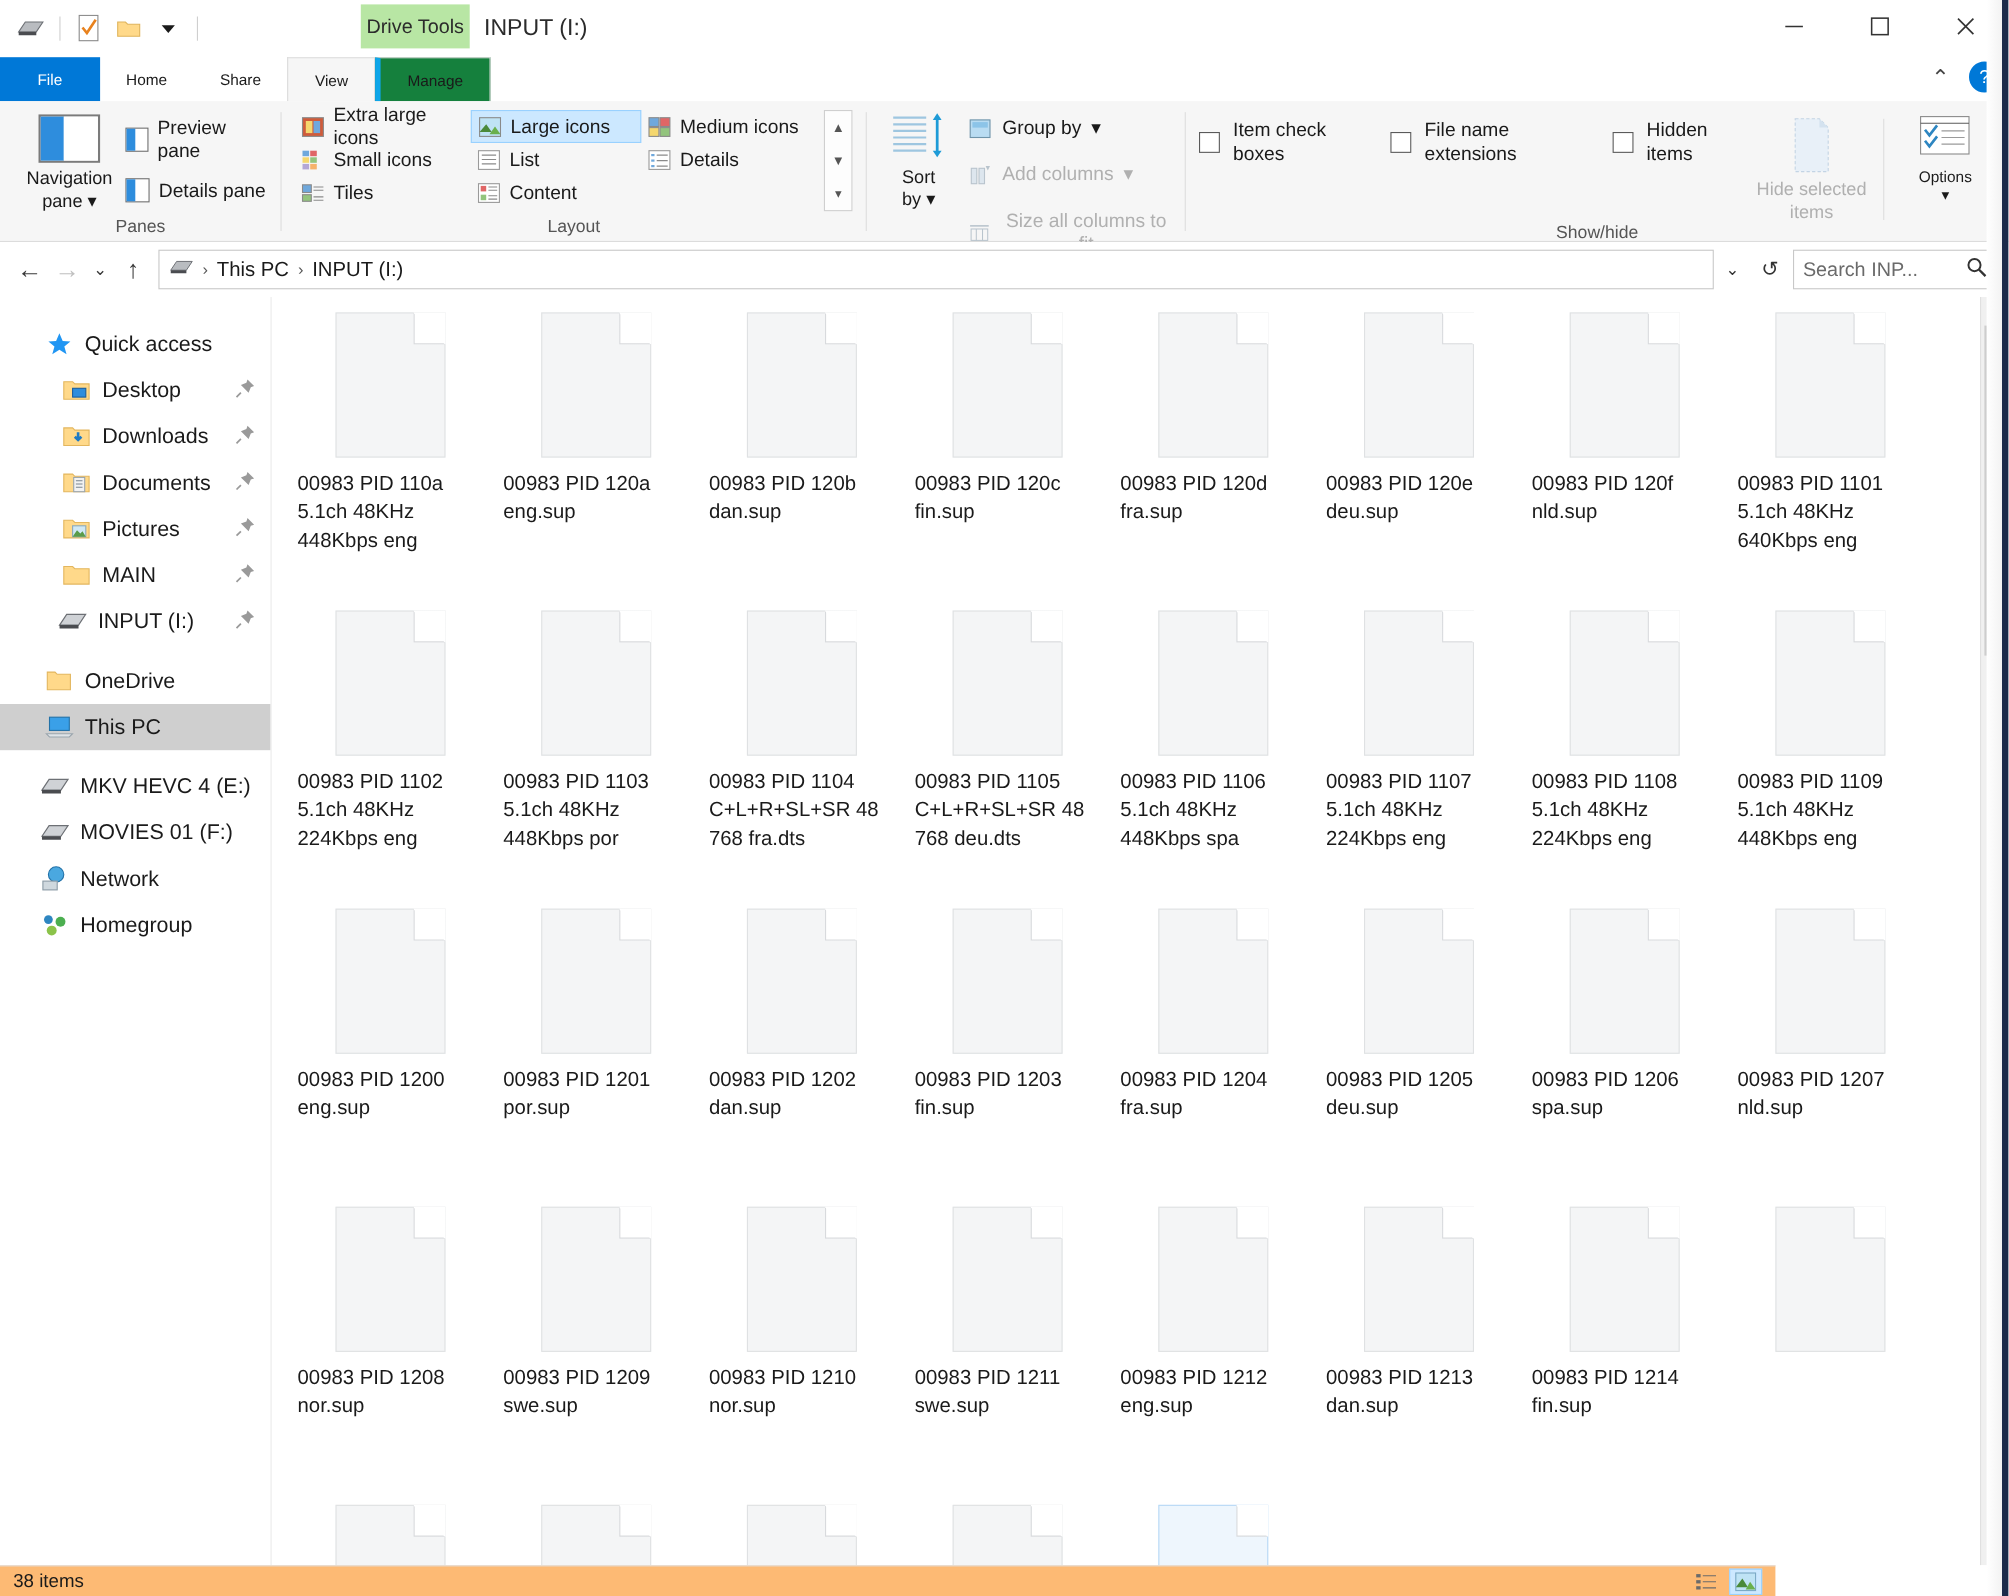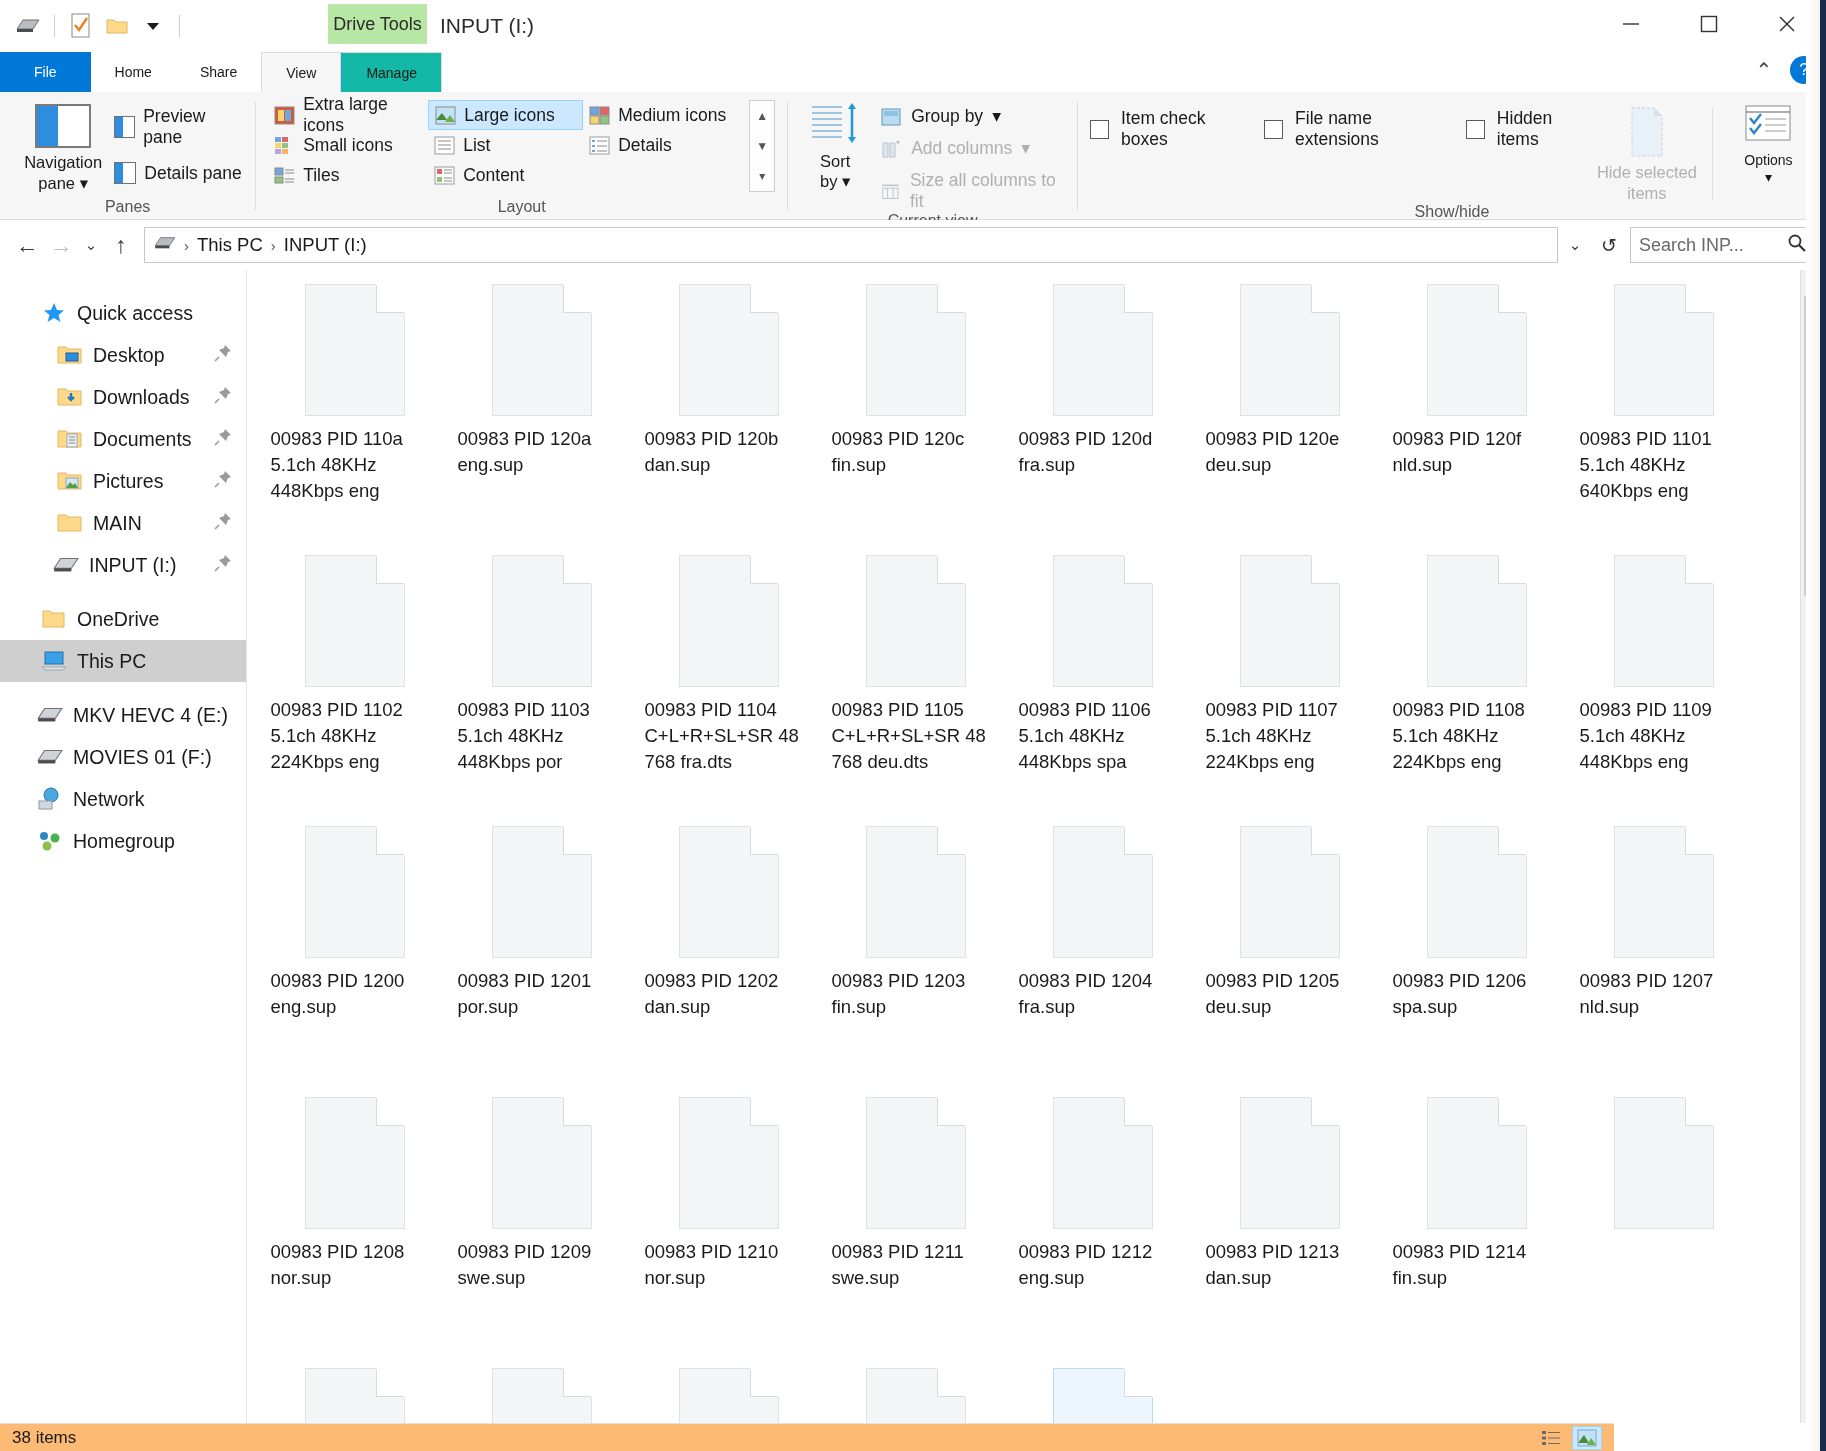--- a/index.html
+++ b/index.html
@@ -41,21 +41,21 @@
   .tabstrip {
     position: absolute; left: 0; top: 52px; width: 1826px; height: 40px;
     background: #ffffff; display: flex; align-items: flex-end;
   }
   .tab {
     height: 40px; padding: 0 24px; display: flex; align-items: center;
     font-size: 14px; color: #1a1a1a; background: transparent; cursor: default;
   }
   .tab.file { background: #0078d7; color: #ffffff; padding: 0 34px; }
   .tab.active { background: #f6f6f6; border-left: 1px solid #dcdcdc; border-right: 1px solid #dcdcdc; border-top: 1px solid #dcdcdc; }
-  .tab.manage { background: #14b8a6; border-left: 1px solid #0ea5e9; border-right: 1px solid #dcdcdc; border-top: 1px solid #dcdcdc; }
+  .tab.manage { background: #15803d; border-left: 5px solid #0ea5e9; border-right: 1px solid #dcdcdc; border-top: 1px solid #dcdcdc; }
   .tabstrip-right { position: absolute; right: 8px; top: 4px; display: flex; align-items: center; gap: 8px; }
   .chev-up { font-size: 20px; color: #444; width: 36px; text-align: center; }
   .help-btn {
     width: 28px; height: 28px; border-radius: 50%; background: #0078d7; color: #fff;
     display: flex; align-items: center; justify-content: center; font-size: 17px;
   }
 
   
   .ribbon {
     position: absolute; left: 0; top: 92px; width: 1826px; height: 128px;
@@ -93,21 +93,21 @@
   .li-ico { width: 21px; height: 19px; flex: none; }
   .lay-scroll {
     width: 26px; display: flex; flex-direction: column; justify-content: space-between;
     border: 1px solid #cfcfcf; background: #fdfdfd; height: 92px; margin-left: 6px; align-self: flex-start;
   }
   .lay-scroll div { font-size: 12px; color: #555; text-align: center; height: 30px; line-height: 30px; }
 
   
   .sortbtn { width: 74px; display: flex; flex-direction: column; align-items: center; padding-top: 2px; }
   .sortbtn .lbl { font-size: 16.5px; color: #1a1a1a; text-align: center; line-height: 1.2; margin-top: 4px; }
-  .cv-col { display: flex; flex-direction: column; gap: 11px; padding-top: 6px; margin-left: 10px; }
+  .cv-col { display: flex; flex-direction: column; gap: 21px; padding-top: 6px; margin-left: 10px; text-align: center; }
   .cv-item { display: flex; align-items: center; gap: 9px; font-size: 17.5px; color: #1a1a1a; }
   .cv-item.dis { color: #b0b0b0; }
 
   
   .sh-col { display: flex; flex-direction: row; gap: 16px; padding-top: 8px; }
   .cb-item { display: flex; align-items: center; gap: 12px; font-size: 17.5px; color: #1a1a1a; }
   .cb { width: 19px; height: 19px; border: 1.5px solid #5a5a5a; background: #fff; flex: none; }
   .hidebtn { width: 116px; display: flex; flex-direction: column; align-items: center; padding-top: 6px; }
   .hidebtn .lbl { font-size: 16.5px; color: #b0b0b0; text-align: center; line-height: 1.25; margin-top: 4px; }
   .optbtn { width: 96px; display: flex; flex-direction: column; align-items: center; padding-top: 4px; }

